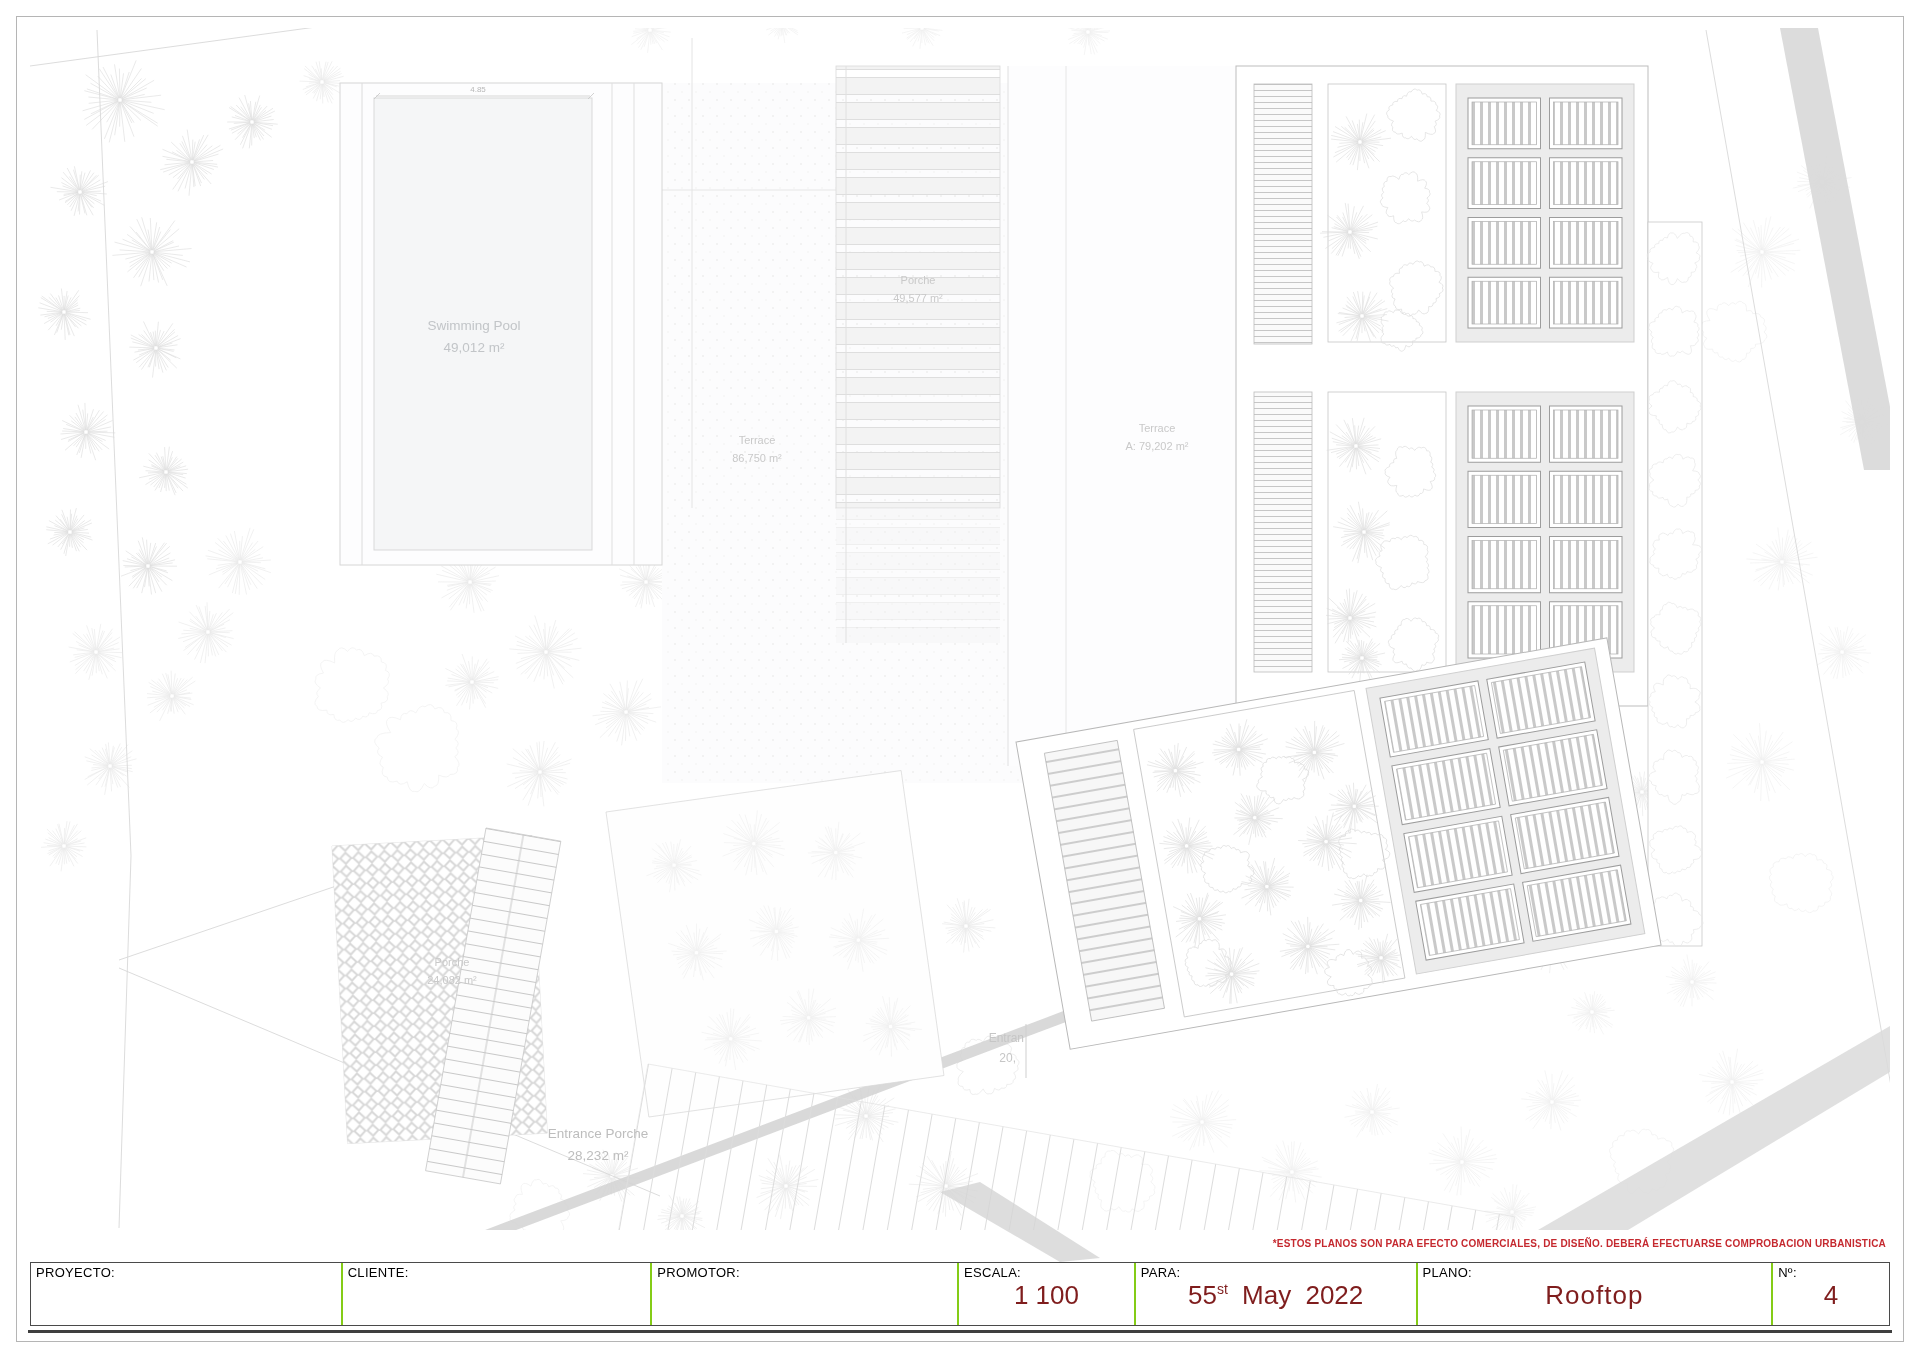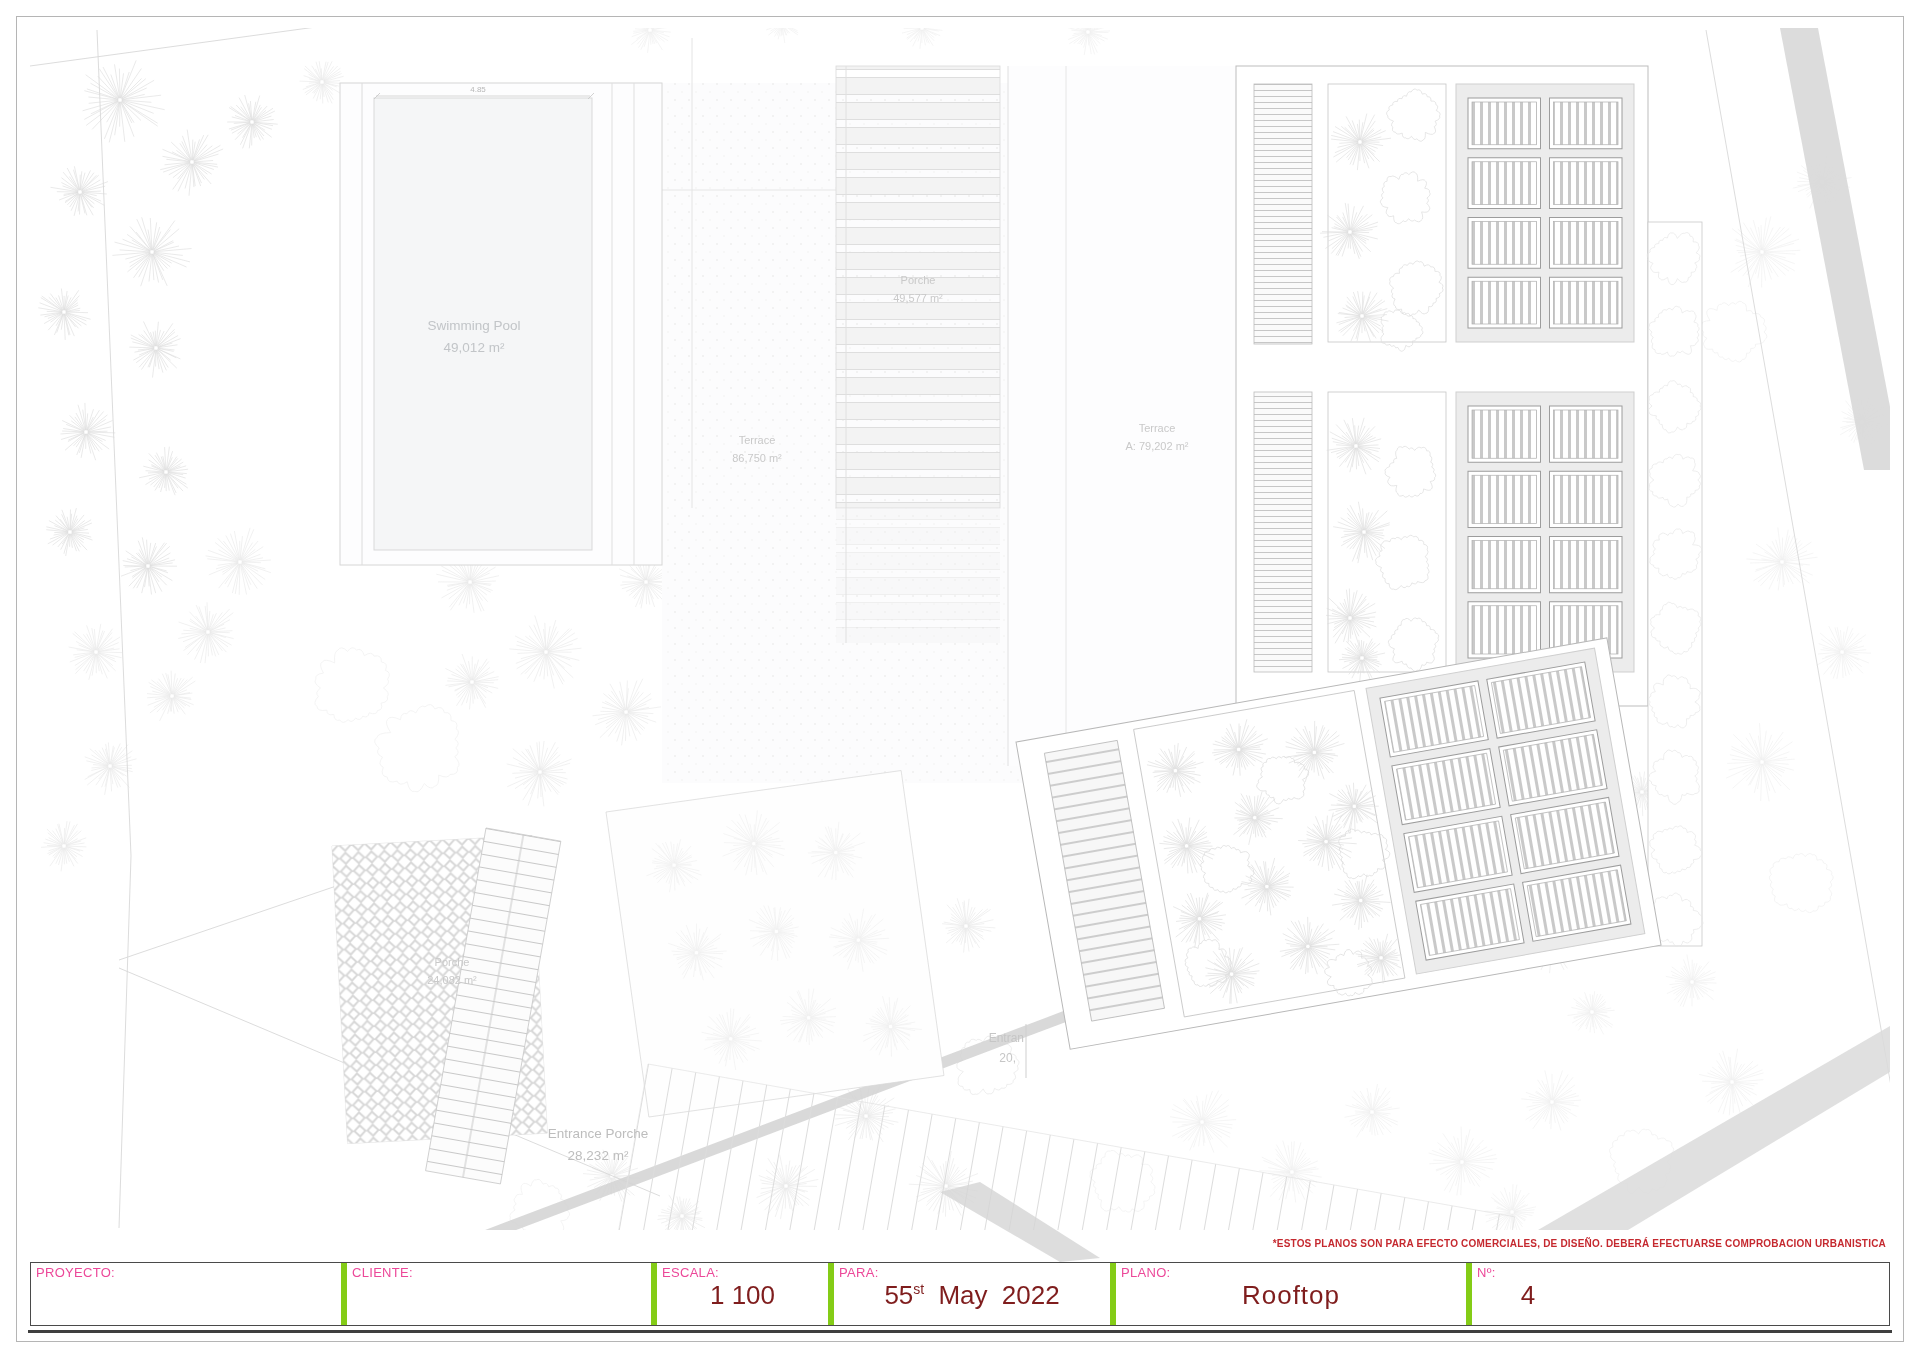--- a/index.html
+++ b/index.html
@@ -10,23 +10,23 @@
   #plan-svg{position:absolute;left:0;top:0;}
   .lbl{fill:#c9c9c9;font-family:"Liberation Sans",sans-serif;font-size:11px;text-anchor:middle;}
   .lbl.lg{font-size:13.5px;fill:#c2c5c8;}
   .lbl.md{font-size:13.5px;fill:#bdbdbd;}
   .lbl.dim{font-size:8px;fill:#b8b8b8;}
   .lbl.cut{text-anchor:end;font-size:12px;fill:#c6c6c6;}
   .disclaimer{position:absolute;right:34px;top:1238px;font-size:10px;font-weight:bold;
               color:#c5292f;letter-spacing:.2px;white-space:nowrap;}
   .titleblock{position:absolute;left:30px;top:1262px;width:1860px;height:64px;
               border:1.5px solid #4a4a4a;display:flex;box-sizing:border-box;background:transparent;}
-  .tb-cell{position:relative;height:100%;box-sizing:border-box;border-left:6px solid #84cc16;}
+  .tb-cell{position:relative;height:100%;box-sizing:border-box;border-left:2px solid #84cc16;}
   .tb-cell:first-child{border-left:none;}
-  .tb-label{position:absolute;left:5px;top:2px;font-size:13px;color:#ec4899;letter-spacing:.3px;}
+  .tb-label{position:absolute;left:5px;top:2px;font-size:13px;color:#000000;letter-spacing:.3px;}
   .tb-val{position:absolute;left:0;right:0;top:17px;text-align:center;font-size:26px;color:#7f1d1d;}
   .tb-val sup{font-size:14px;margin-top:16px;}
   .tb-val.date{word-spacing:7px;}
   .tb-val.plano{letter-spacing:1px;text-align:center;}
   .bottom-rule{position:absolute;left:28px;top:1330px;width:1864px;height:3px;background:#3f3f3f;}
 </style>
 </head>
 <body>
 
 <div class="stage">
@@ -566,20 +566,24 @@
 
   <div class="titleblock">
     <div class="tb-cell" style="width:310px">
       <div class="tb-label">PROYECTO:</div>
       <div class="tb-val"></div>
     </div>
     <div class="tb-cell" style="width:310px">
       <div class="tb-label">CLIENTE:</div>
       <div class="tb-val"></div>
     </div>
+    <div class="tb-cell" style="width:307px">
+      <div class="tb-label">PROMOTOR:</div>
+      <div class="tb-val"></div>
+    </div>
     <div class="tb-cell" style="width:177px">
       <div class="tb-label">ESCALA:</div>
       <div class="tb-val">1 100</div>
     </div>
     <div class="tb-cell" style="width:282px">
       <div class="tb-label">PARA:</div>
       <div class="tb-val date"><span>55</span><sup>st</sup><span> May 2022</span></div>
     </div>
     <div class="tb-cell" style="width:356px">
       <div class="tb-label">PLANO:</div>

